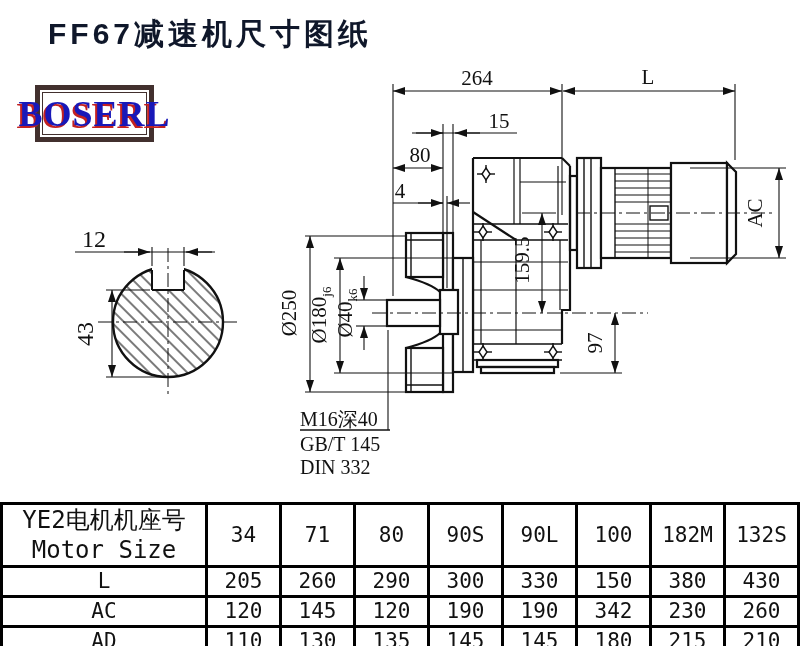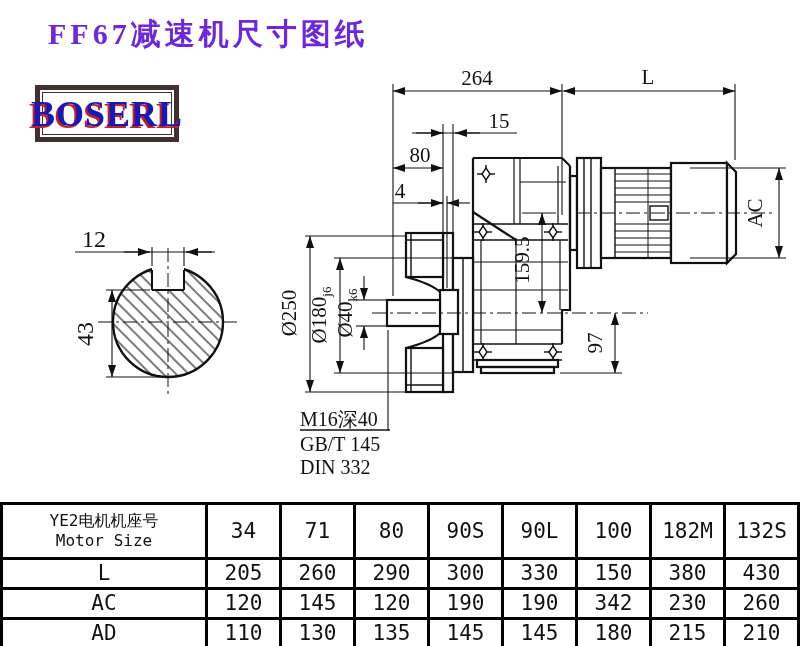--- a/index.html
+++ b/index.html
@@ -1,35 +1,35 @@
 <!DOCTYPE html>
 <html><head>
 <meta charset="utf-8">
 <style>
   html,body{margin:0;padding:0;background:#fff;}
   body{width:800px;height:646px;position:relative;overflow:hidden;
        font-family:"Liberation Sans",sans-serif;color:#111;}
   .page-title{position:absolute;left:48px;top:14px;font-size:30px;font-weight:bold;
-       letter-spacing:4px;color:#6d28d9;white-space:nowrap;font-family:Liberation Serif, serif;}
-  .logo-box{position:absolute;left:35px;top:85px;width:144px;height:57px;
+       letter-spacing:4px;color:#0f172a;white-space:nowrap;}
+  .logo-box{position:absolute;left:35px;top:85px;width:119px;height:57px;
        box-sizing:border-box;border:5px solid #42302e;
        box-shadow:inset 0 0 0 2px #ffffff,inset 0 0 0 3px #42302e;
        display:flex;align-items:center;justify-content:center;background:#fff;}
   .logo-text{font-family:"Liberation Serif",serif;font-weight:bold;font-size:36px;
        color:#1818b8;text-shadow:-2px 2px 0 #c32121;letter-spacing:1px;line-height:1;}
   svg text{fill:#111;}
   .dimtxt{font-family:"Liberation Serif",serif;font-size:21px;}
   .dimtxt-lg{font-family:"Liberation Serif",serif;font-size:24px;}
   .notetxt{font-family:"Liberation Serif",serif;font-size:20px;}
   .spec-table{position:absolute;left:0;top:502px;width:800px;height:142px;
        border-collapse:collapse;table-layout:fixed;}
   .spec-table td{border:3px solid #000;text-align:center;vertical-align:middle;
        font-family:"DejaVu Sans Mono","Liberation Mono",monospace;
        font-size:21px;padding:0;line-height:1.25;}
-  .spec-table .hdr-cell{font-size:16px;}
+  .spec-table .hdr-cell{font-size:24px;}
   .spec-table .hdr-row td{height:52px;}
   .spec-table .data-row td{height:27px;}
 </style>
 </head>
 <body>
 
 <div class="page-title">FF67减速机尺寸图纸</div>
 
 <div class="logo-box">
   <span class="logo-text">BOSERL</span>

